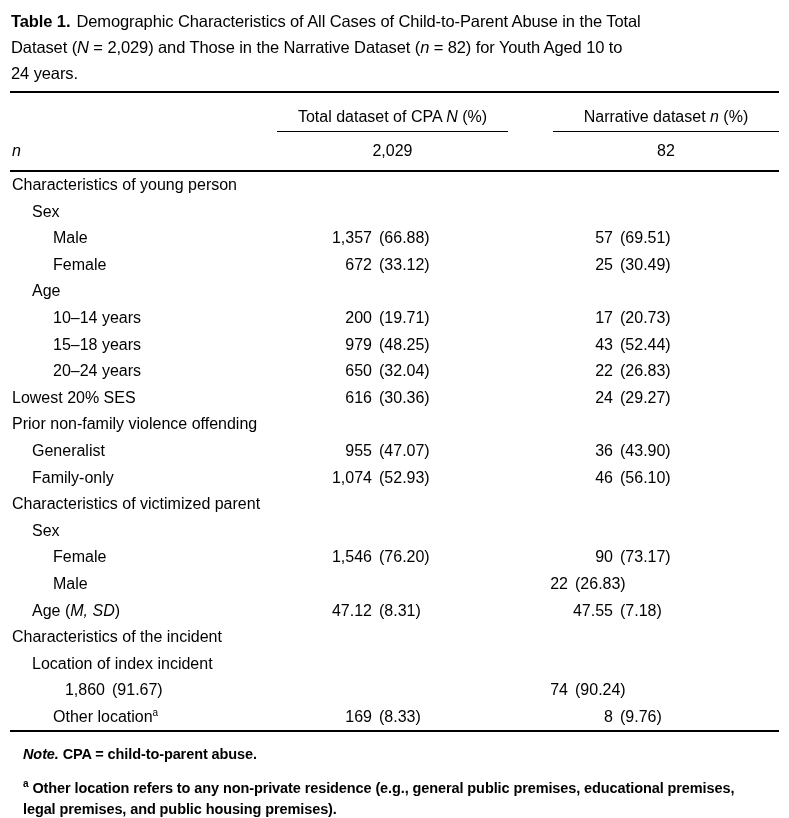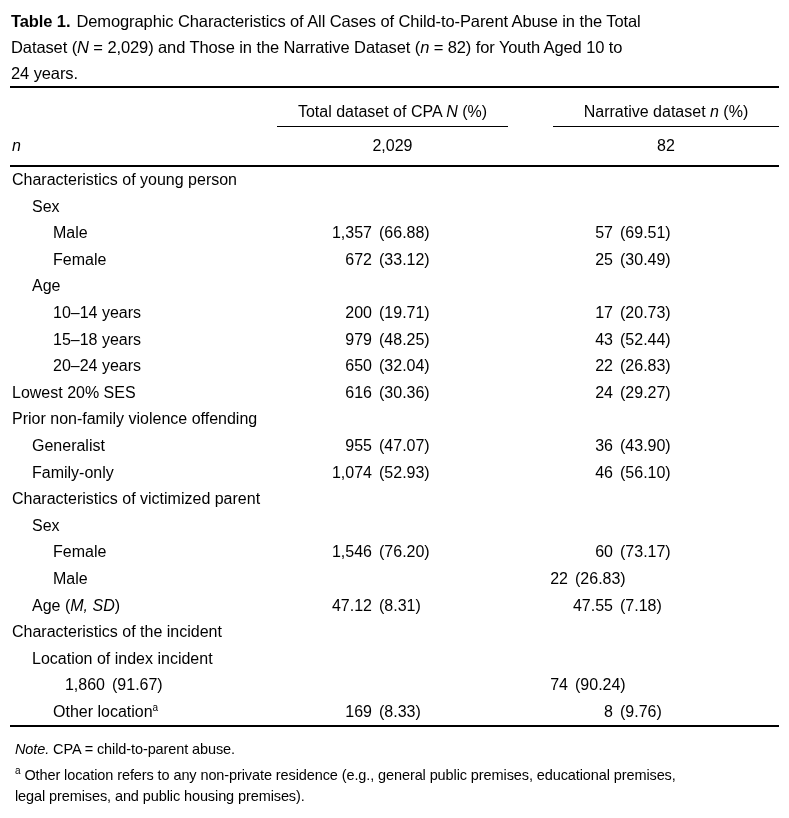--- a/index.html
+++ b/index.html
@@ -23,20 +23,21 @@
     font-size: 16.5px;
     line-height: 26px;
     letter-spacing: -0.1px;
     margin-left: 1px;
   }
   .caption .bold { font-weight: bold; margin-right: 6px; }
   .it { font-style: italic; }
   
   .tbl {
     width: 769px;
+    margin-top: 5px;
     font-size: 16px;
   }
   .grid {
     display: grid;
     grid-template-columns: 267px 231px 45px 226px;
   }
   .thead { border-top: 2px solid #000; }
   .hrow { height: 39px; align-items: end; }
   .hcell {
     text-align: center;
@@ -63,21 +64,21 @@
     line-height: 0;
   }
   
   .notes {
     margin-top: 12px;
     margin-left: 1px;
     font-size: 14.5px;
     line-height: 21.5px;
     letter-spacing: -0.1px;
   }
-  .notes p { margin: 4px; }
+  .notes p { margin: 12px; font-weight: bold; }
 </style>
 </head>
 <body>
 
 <div class="page">
 
   <div class="caption">
     <div><span class="bold">Table 1.</span><span>Demographic Characteristics of All Cases of Child-to-Parent Abuse in the Total</span></div>
     <div><span>Dataset (</span><span class="it">N</span><span> = 2,029) and Those in the Narrative Dataset (</span><span class="it">n</span><span> = 82) for Youth Aged 10 to</span></div>
     <div><span>24 years.</span></div>
@@ -285,21 +286,21 @@
       </div>
 
       <div class="grid row">
         <div class="lbl L2">Female</div>
         <div class="val c2">
             <span class="vn">1,546</span>
             <span class="vp">(76.20)</span>
           </div>
         <div></div>
         <div class="val c3">
-            <span class="vn">60</span>
+            <span class="vn">90</span>
             <span class="vp">(73.17)</span>
           </div>
       </div>
 
       <div class="grid row">
         <div class="lbl L2">Male</div>
         <div></div>
         <div class="val c3">
             <span class="vn">22</span>
             <span class="vp">(26.83)</span>

